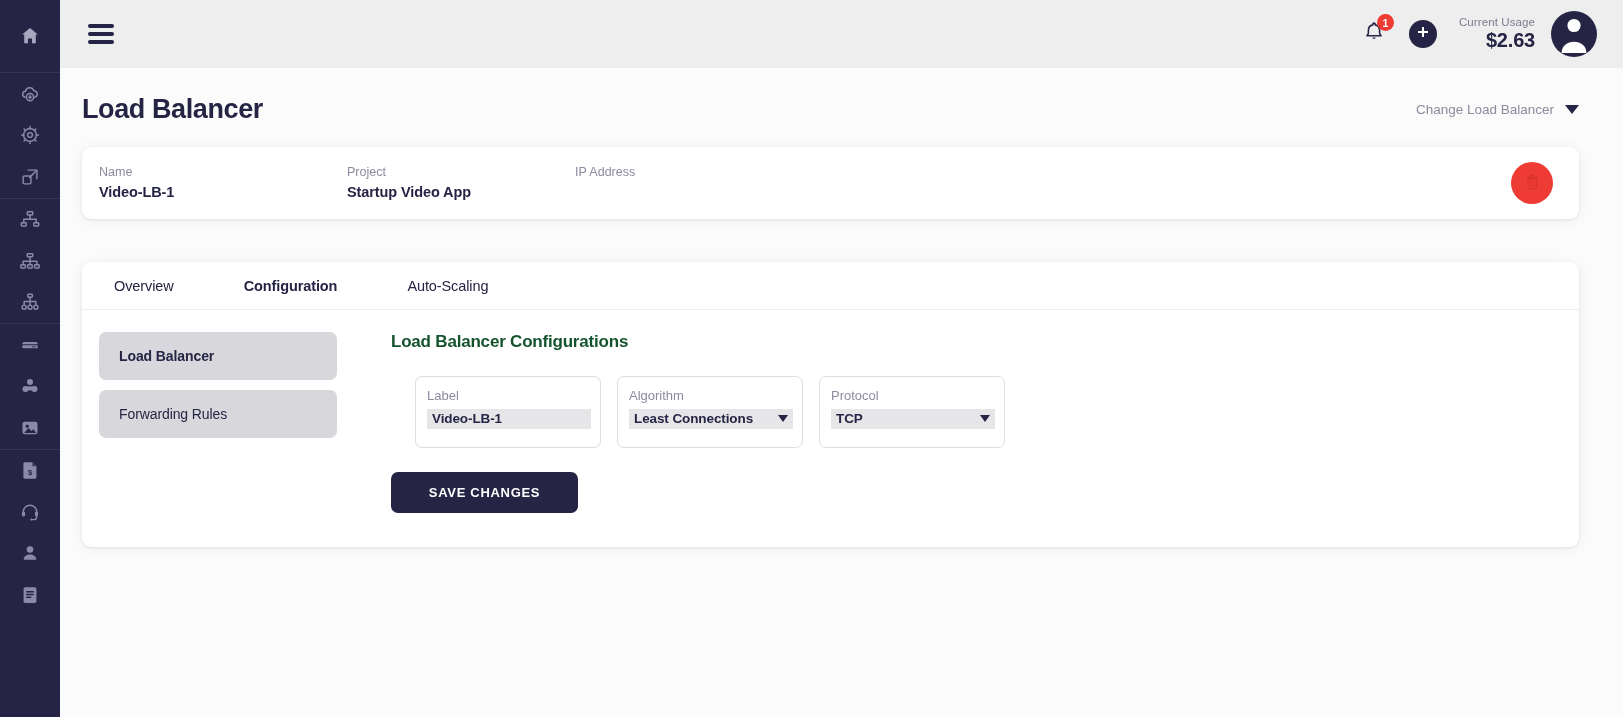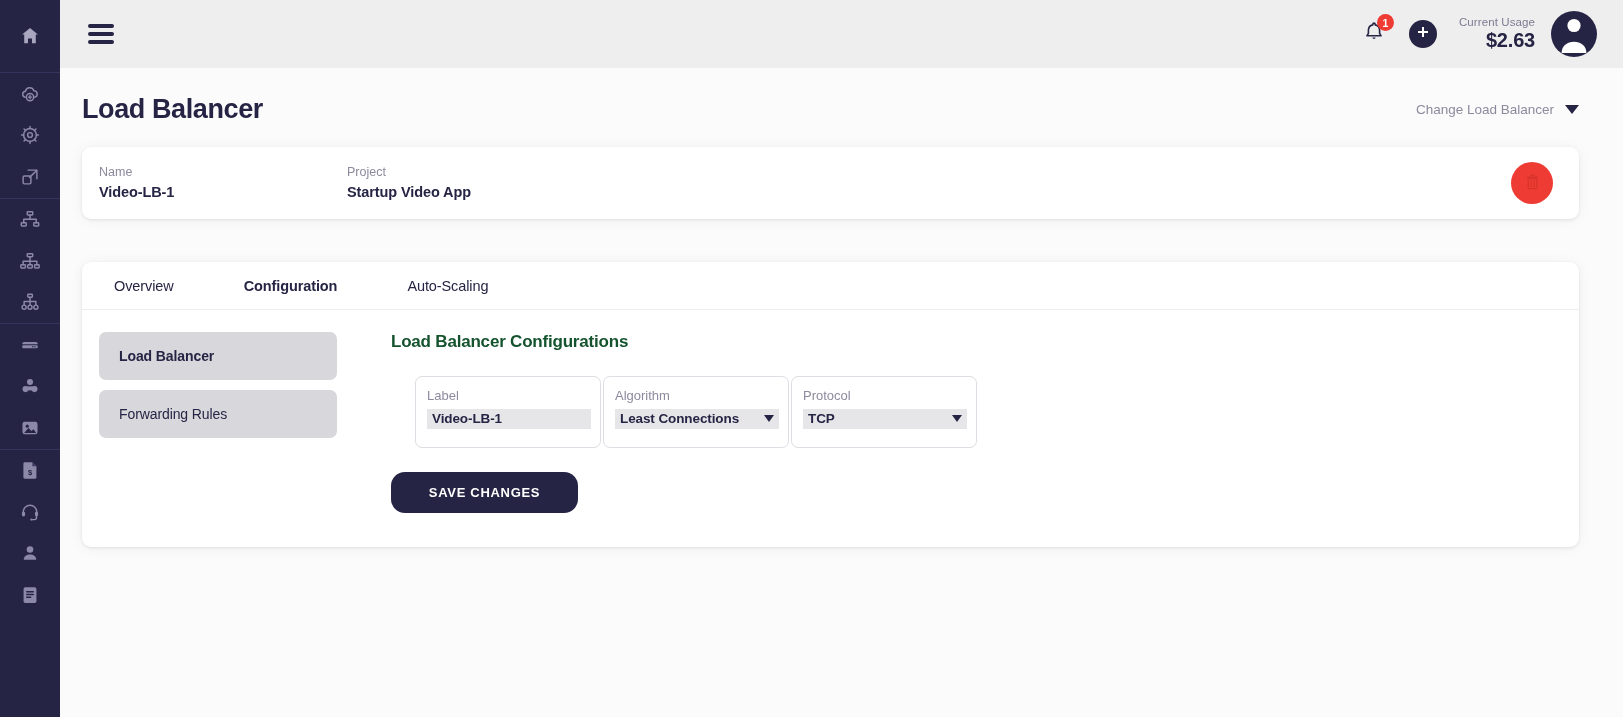--- a/index.html
+++ b/index.html
@@ -156,21 +156,21 @@
     padding: 0 20px;
     font-size: 14px;
     color: #262444;
     cursor: pointer;
     letter-spacing: -.1px;
   }
   .side-item.active { font-weight: bold; }
 
   .form-area { flex: 1 1 auto; padding-left: 54px; }
   .form-title { font-size: 17px; font-weight: bold; color: #14532d; letter-spacing: -.2px; }
-  .field-row { display: flex; gap: 2px; margin-top: 24px; padding-left: 24px; }
+  .field-row { display: flex; gap: 16px; margin-top: 24px; padding-left: 24px; }
   .field {
     width: 186px;
     height: 72px;
     border: 1px solid #dddde3;
     border-radius: 7px;
     padding: 10px 11px 0 11px;
     position: relative;
     background: #fff;
   }
   .field-label { font-size: 13px; color: #8d8a9e; line-height: 1.45; }
@@ -184,21 +184,21 @@
     padding: 0 5px 0 2px;
     width: 100%;
   }
   .field-value { font-size: 13.5px; font-weight: bold; color: #262444; letter-spacing: -.1px; white-space: nowrap; }
   .sel-caret { width: 0; height: 0; border-left: 5.5px solid transparent; border-right: 5.5px solid transparent; border-top: 7px solid #262444; margin-left: 6px; flex: 0 0 auto; }
 
   .save-btn {
     margin-top: 24px;
     width: 187px;
     height: 41px;
-    border-radius: 14px;
+    border-radius: 7px;
     background: #262444;
     color: #ffffff;
     font-size: 13px;
     font-weight: bold;
     letter-spacing: .7px;
     display: flex; align-items: center; justify-content: center;
     cursor: pointer;
     border: none;
     font-family: "Liberation Sans", sans-serif;
   }
@@ -416,20 +416,24 @@
 
         <section class="summary-card">
           <div class="sum-field" style="width:240px">
             <div class="sum-label">Name</div>
             <div class="sum-value">Video-LB-1</div>
           </div>
           <div class="sum-field" style="width:220px">
             <div class="sum-label">Project</div>
             <div class="sum-value">Startup Video App</div>
           </div>
+          <div class="sum-field" style="width:232px">
+            <div class="sum-label">IP Address</div>
+            <div class="sum-value">&nbsp;</div>
+          </div>
           <div class="sum-spacer"></div>
           <div class="delete-btn">
             <span>
               <svg width="19" height="19" viewBox="0 0 24 24">
                 <path d="M9.3 3.2h5.4v1.9H9.3zM4.8 5.8h14.4v1.7H4.8z" fill="#d8342c"></path>
                 <path d="M6.6 8.4h10.8v11a1.7 1.7 0 0 1-1.7 1.7H8.3a1.7 1.7 0 0 1-1.7-1.7z" fill="none" stroke="#d8342c" stroke-width="1.5"></path>
                 <path d="M10 11.2v7M14 11.2v7" stroke="#d8342c" stroke-width="1.4" stroke-linecap="round"></path>
               </svg>
             </span>
           </div>

